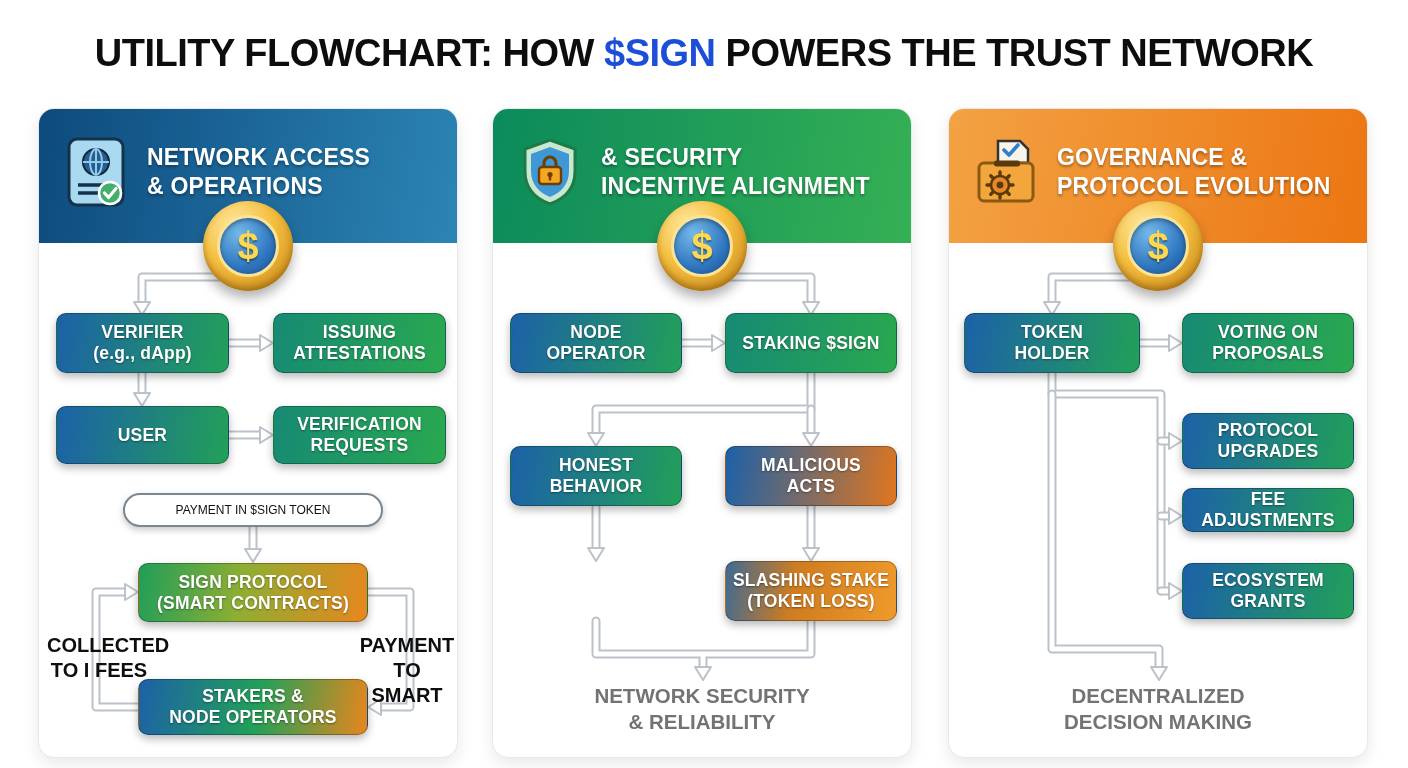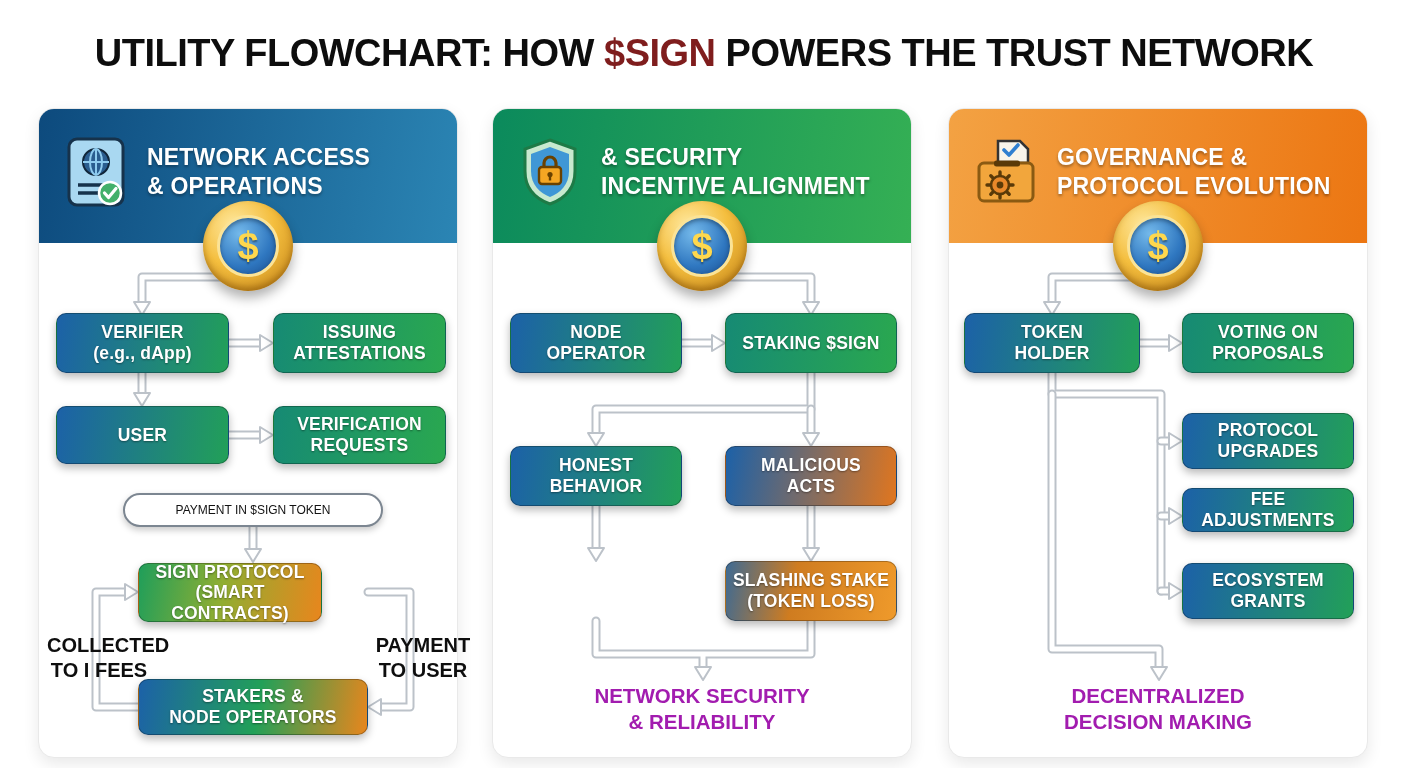--- a/index.html
+++ b/index.html
@@ -2,21 +2,21 @@
 <html><head>
 <meta charset="utf-8">
 <style>
   *{margin:0;padding:0;box-sizing:border-box}
   html,body{background:#fff}
   body{font-family:"Liberation Sans","DejaVu Sans",sans-serif;-webkit-font-smoothing:antialiased}
   .page{position:relative;width:1408px;height:768px;background:#fff;overflow:hidden}
 
   .title{position:absolute;top:32px;left:0;width:100%;text-align:center;
          font-size:38px;font-weight:900;color:#0d0d0d;letter-spacing:-.5px}
-  .title .accent{color:#7f1d1d}
+  .title .accent{color:#1d4ed8}
 
   .panel{position:absolute;top:108px;width:420px;height:650px;background:#fff;
          border-radius:16px;border:1px solid #e9e9e9;box-shadow:0 6px 16px rgba(0,0,0,.09)}
   .panel-header{position:absolute;top:0;left:0;right:0;height:134px;border-radius:15px 15px 0 0;
          display:flex;align-items:center;gap:18px;padding:8px 16px 16px 24px}
   .hdr-blue{background:linear-gradient(100deg,#0d4a7d,#2b85b4)}
   .hdr-green{background:linear-gradient(100deg,#0b8a5c,#35b054)}
   .hdr-orange{background:linear-gradient(100deg,#f3a243,#ec7612)}
   .hdr-icon{width:66px;height:74px;flex:0 0 auto;display:flex;align-items:center;justify-content:center}
   .hdr-title{color:#fff;font-weight:800;font-size:23px;line-height:1.25;
@@ -46,21 +46,21 @@
   .g-bo {background:linear-gradient(100deg,#1c61a8,#e0761f)}
   .g-go {background:linear-gradient(100deg,#1f9e5a,#8fae32 45%,#e8861d)}
   .g-or {background:linear-gradient(100deg,#3d6a94 0%,#cf7c20 40%,#ef9a2b 100%)}
   .g-bgo{background:linear-gradient(100deg,#1c61a8,#22a058 52%,#e8861d)}
 
   .pill{position:absolute;z-index:3;background:#fff;border:2px solid #7c8691;border-radius:18px;
         color:#121212;font-weight:400;font-size:12px;display:flex;align-items:center;
         justify-content:center;box-shadow:0 3px 7px rgba(0,0,0,.22)}
   .fee-label{position:absolute;z-index:3;color:#0e0e0e;font-weight:700;font-size:20px;
         line-height:1.25;text-align:center}
-  .outcome{position:absolute;z-index:3;left:0;width:100%;text-align:center;color:#a21caf;
+  .outcome{position:absolute;z-index:3;left:0;width:100%;text-align:center;color:#737373;
         font-weight:800;font-size:20.5px;line-height:1.25}
 </style>
 </head>
 <body>
 
 <div class="page">
 
   <h1 class="title"><span>UTILITY FLOWCHART: HOW </span><span class="accent">$SIGN</span><span> POWERS THE TRUST NETWORK</span></h1>
 
   <section class="panel" style="left:38px">
@@ -132,32 +132,32 @@
     </div>
     <div class="node g-green" style="left:234px;top:297px;width:173px;height:58px">
       <div>VERIFICATION</div>
       <div>REQUESTS</div>
     </div>
 
     <div class="pill" style="left:84px;top:384px;width:260px;height:34px">
       <span>PAYMENT IN $SIGN TOKEN</span>
     </div>
 
-    <div class="node g-go" style="left:99px;top:454px;width:184px;height:59px">
+    <div class="node g-go" style="left:99px;top:454px;width:230px;height:59px">
       <div>SIGN PROTOCOL</div>
       <div>(SMART CONTRACTS)</div>
     </div>
 
     <div class="fee-label" style="left:8px;top:524px;width:104px">
       <div>COLLECTED</div>
       <div>TO I FEES</div>
     </div>
-    <div class="fee-label" style="left:334px;top:524px;width:100px">
+    <div class="fee-label" style="left:318px;top:524px;width:100px">
       <div>PAYMENT</div>
-      <div>TO USER</div>
+      <div>TO SMART</div>
     </div>
 
     <div class="node g-bgo" style="left:99px;top:570px;width:230px;height:56px">
       <div>STAKERS &amp;</div>
       <div>NODE OPERATORS</div>
     </div>
   </section>
 
   <section class="panel" style="left:492px">
     <header class="panel-header hdr-green">

